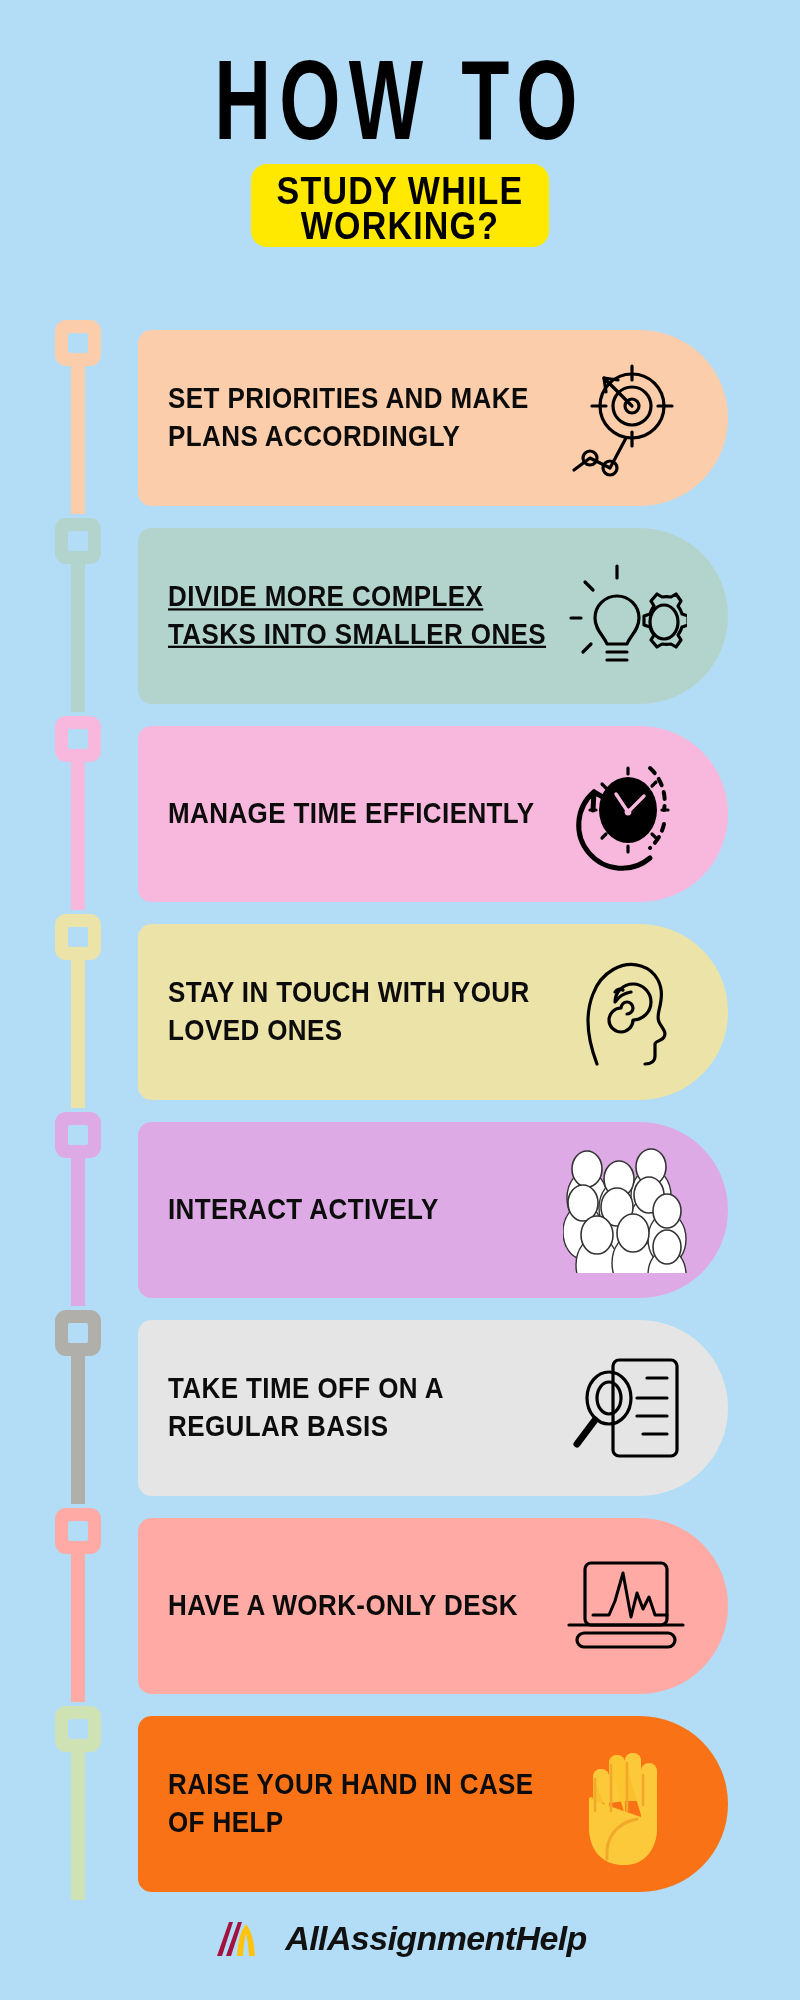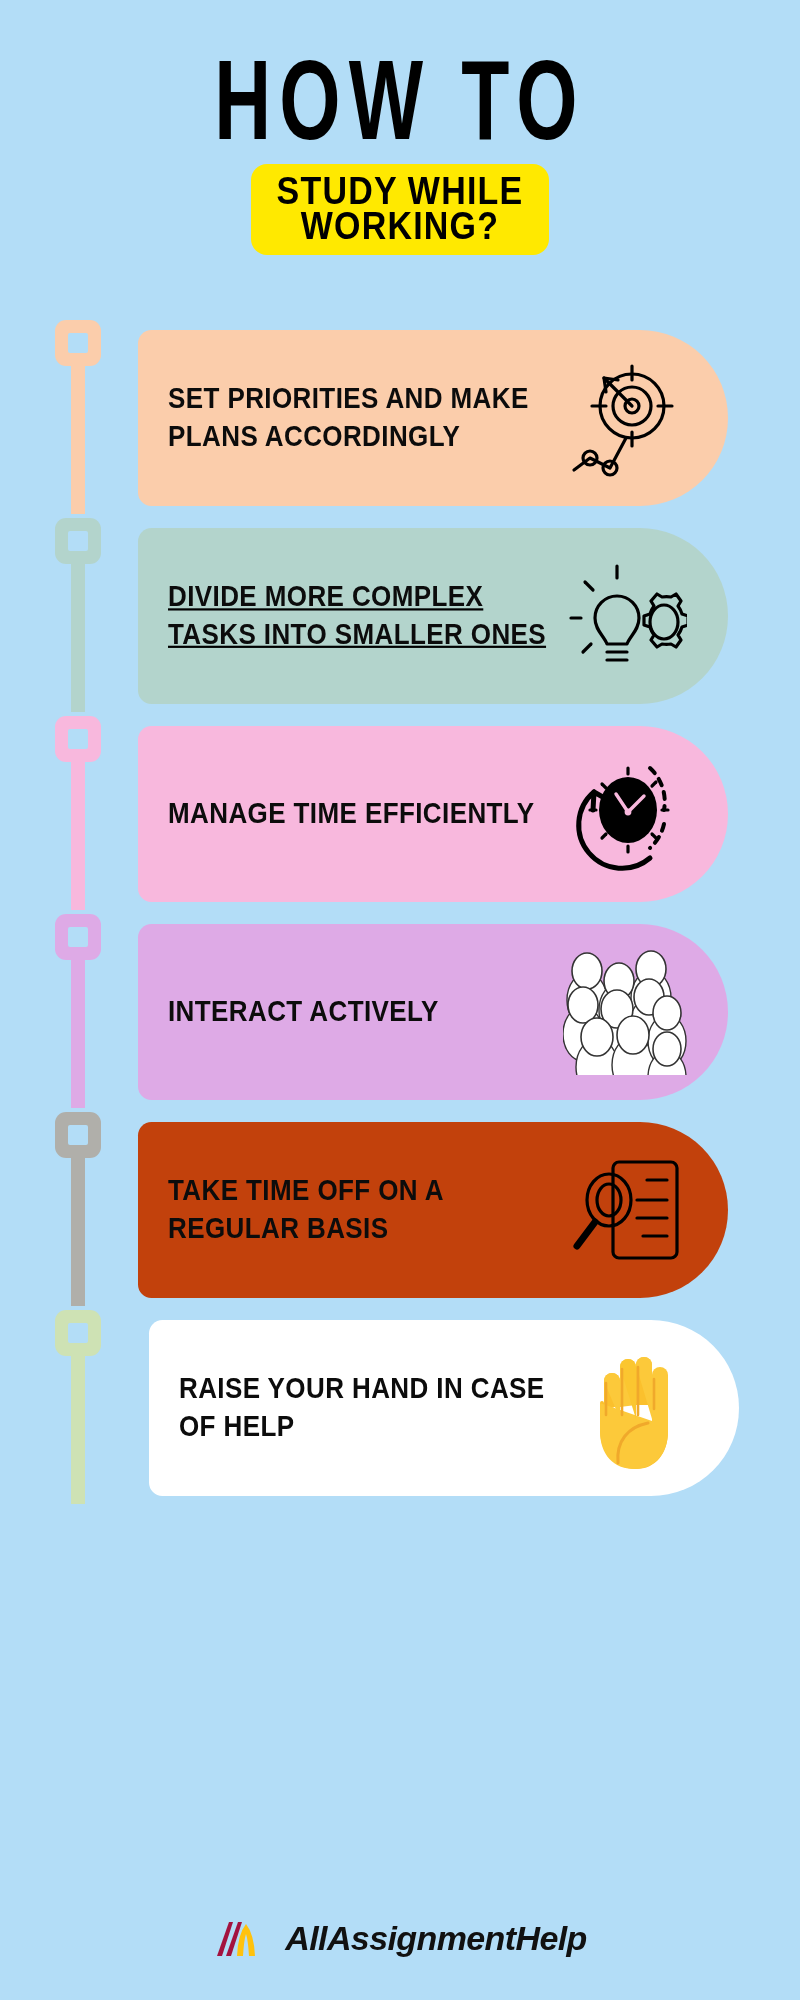--- a/index.html
+++ b/index.html
@@ -42,21 +42,21 @@
   .subtitle-wrap {
     position: relative;
     margin-top: 28px;
     display: flex;
     justify-content: center;
   }
 
   .subtitle-box {
     background: #ffe900;
     border-radius: 16px;
-    padding: 9px 26px 12px 26px;
+    padding: 9px 26px 4px 26px;
     display: inline-block;
     text-align: center;
   }
 
   .subtitle-line {
     font-weight: bold;
     font-size: 34px;
     line-height: 1.02;
     letter-spacing: 1.2px;
     color: #000000;
@@ -249,20 +249,36 @@
               <path d="M28 38 a42 42 0 1 0 56 66" fill="none" stroke="#000" stroke-width="5" stroke-linecap="round"></path>
               <path d="M28 38 L27 56 M28 38 L42 46" fill="none" stroke="#000" stroke-width="5" stroke-linecap="round"></path>
               <line x1="62" y1="14" x2="62" y2="20" fill="none" stroke="#000" stroke-width="3.2" stroke-linecap="round" stroke-linejoin="round"></line>
               <line x1="62" y1="92" x2="62" y2="98" fill="none" stroke="#000" stroke-width="3.2" stroke-linecap="round" stroke-linejoin="round"></line>
               <line x1="24" y1="56" x2="30" y2="56" fill="none" stroke="#000" stroke-width="3.2" stroke-linecap="round" stroke-linejoin="round"></line>
               <line x1="96" y1="56" x2="102" y2="56" fill="none" stroke="#000" stroke-width="3.2" stroke-linecap="round" stroke-linejoin="round"></line>
               <line x1="36" y1="30" x2="40" y2="34" fill="none" stroke="#000" stroke-width="3.2" stroke-linecap="round" stroke-linejoin="round"></line>
               <line x1="86" y1="80" x2="90" y2="84" fill="none" stroke="#000" stroke-width="3.2" stroke-linecap="round" stroke-linejoin="round"></line>
               <line x1="36" y1="84" x2="40" y2="80" fill="none" stroke="#000" stroke-width="3.2" stroke-linecap="round" stroke-linejoin="round"></line>
               <line x1="86" y1="32" x2="90" y2="28" fill="none" stroke="#000" stroke-width="3.2" stroke-linecap="round" stroke-linejoin="round"></line>
+            </svg>
+          </div>
+        </div>
+      </div>
+      <div class="step">
+        <div class="stem" style="background: rgb(236, 227, 168);"></div>
+        <div class="marker" style="background: rgb(236, 227, 168);">
+          <div class="marker-hole"></div>
+        </div>
+        <div class="card" style="background: rgb(236, 227, 168);">
+          <div class="card-text">STAY IN TOUCH WITH YOUR LOVED ONES</div>
+          <div class="card-icon">
+            <svg width="110" height="120" viewBox="0 0 110 120">
+              <path d="M26 112 C16 86 14 62 22 42 C30 20 52 8 70 14 C86 19 92 34 90 48 C89 58 85 64 88 70 C91 76 96 80 93 85 C91 89 84 89 84 92 L84 104 C84 109 80 112 74 112" fill="none" stroke="#000" stroke-width="3.2" stroke-linecap="round" stroke-linejoin="round"></path>
+              <path d="M44 40 a6 6 0 0 1 8 -2" fill="none" stroke="#000" stroke-width="3.2" stroke-linecap="round" stroke-linejoin="round"></path>
+              <path d="M56 62 a6 6 0 1 0 -6 -6 a12 12 0 1 0 12 12 a18 18 0 1 0 -18 -18 a24 24 0 0 1 16 -10" fill="none" stroke="#000" stroke-width="3.2" stroke-linecap="round" stroke-linejoin="round"></path>
             </svg>
           </div>
         </div>
       </div>
       <div class="step">
         <div class="stem" style="background: rgb(222, 170, 230);"></div>
         <div class="marker" style="background: rgb(222, 170, 230);">
           <div class="marker-hole"></div>
         </div>
         <div class="card" style="background: rgb(222, 170, 230); justify-content: space-between;">
@@ -291,42 +307,59 @@
               <ellipse cx="104" cy="100" rx="14" ry="17" fill="#ffffff" stroke="#333" stroke-width="1.6"></ellipse>
             </svg>
           </div>
         </div>
       </div>
       <div class="step">
         <div class="stem" style="background: rgb(176, 175, 170);"></div>
         <div class="marker" style="background: rgb(176, 175, 170);">
           <div class="marker-hole"></div>
         </div>
-        <div class="card" style="background: #c2410c; justify-content: flex-end;">
+        <div class="card" style="background: #e5e5e5; justify-content: flex-end;">
           <div class="card-text">TAKE TIME OFF ON A REGULAR BASIS</div>
           <div class="card-icon">
             <svg width="122" height="120" viewBox="0 0 122 120">
               <rect x="48" y="12" width="64" height="96" rx="6" fill="none" stroke="#000" stroke-width="3.2" stroke-linecap="round" stroke-linejoin="round"></rect>
               <line x1="82" y1="30" x2="102" y2="30" fill="none" stroke="#000" stroke-width="3.2" stroke-linecap="round" stroke-linejoin="round"></line>
               <line x1="72" y1="50" x2="102" y2="50" fill="none" stroke="#000" stroke-width="3.2" stroke-linecap="round" stroke-linejoin="round"></line>
               <line x1="72" y1="68" x2="102" y2="68" fill="none" stroke="#000" stroke-width="3.2" stroke-linecap="round" stroke-linejoin="round"></line>
               <line x1="78" y1="86" x2="102" y2="86" fill="none" stroke="#000" stroke-width="3.2" stroke-linecap="round" stroke-linejoin="round"></line>
               <ellipse cx="44" cy="50" rx="22" ry="26" fill="none" stroke="#000" stroke-width="3.2" stroke-linecap="round" stroke-linejoin="round"></ellipse>
               <ellipse cx="44" cy="50" rx="12" ry="16" fill="none" stroke="#000" stroke-width="3.2" stroke-linecap="round" stroke-linejoin="round"></ellipse>
               <path d="M30 72 L12 96" fill="none" stroke="#000" stroke-width="7" stroke-linecap="round"></path>
             </svg>
           </div>
         </div>
       </div>
       <div class="step">
+        <div class="stem" style="background: rgb(255, 170, 165);"></div>
+        <div class="marker" style="background: rgb(255, 170, 165);">
+          <div class="marker-hole"></div>
+        </div>
+        <div class="card" style="background: rgb(255, 170, 165);">
+          <div class="card-text">HAVE A WORK-ONLY DESK</div>
+          <div class="card-icon">
+            <svg width="126" height="110" viewBox="0 0 126 110">
+              <rect x="22" y="12" width="82" height="62" rx="6" fill="none" stroke="#000" stroke-width="3.2" stroke-linecap="round" stroke-linejoin="round"></rect>
+              <line x1="6" y1="74" x2="120" y2="74" fill="none" stroke="#000" stroke-width="3.2" stroke-linecap="round" stroke-linejoin="round"></line>
+              <rect x="14" y="82" width="98" height="14" rx="7" fill="none" stroke="#000" stroke-width="3.2" stroke-linecap="round" stroke-linejoin="round"></rect>
+              <path d="M30 64 L46 64 L52 50 L60 22 L68 66 L74 42 L80 58 L86 46 L92 64 L104 64" fill="none" stroke="#000" stroke-width="3" stroke-linecap="round" stroke-linejoin="round"></path>
+            </svg>
+          </div>
+        </div>
+      </div>
+      <div class="step">
         <div class="stem" style="background: rgb(206, 226, 180);"></div>
         <div class="marker" style="background: rgb(206, 226, 180);">
           <div class="marker-hole"></div>
         </div>
-        <div class="card" style="background: #ffffff; margin-left: 11px;">
+        <div class="card" style="background: #f97316;">
           <div class="card-text">RAISE YOUR HAND IN CASE OF HELP</div>
           <div class="card-icon">
             <svg width="110" height="126" viewBox="0 0 110 126">
               <path d="M22 66 L22 36 a8 8 0 0 1 16 0 L38 60" fill="#fbc02d"></path>
               <path d="M38 62 L38 22 a8 8 0 0 1 16 0 L54 60" fill="#fcc93a"></path>
               <path d="M54 60 L54 20 a8 8 0 0 1 16 0 L70 60" fill="#fbc02d"></path>
               <path d="M70 62 L70 30 a8 8 0 0 1 16 0 L86 66" fill="#fcc93a"></path>
               <path d="M18 58 L18 84 c0 26 16 40 36 40 c20 0 32 -16 32 -38 L86 52 a8 8 0 0 0 -16 0 L70 78 L22 78 L22 58 a2 2 0 0 0 -4 0 Z" fill="#fbc02d"></path>
               <path d="M18 58 L18 86 c0 24 14 38 34 38 c20 0 34 -14 34 -38 L86 50 a8 8 0 0 0 -16 0 L70 76" fill="#fcc93a"></path>
               <path d="M22 36 a8 8 0 0 1 16 0 L38 74" fill="#fcc93a"></path>

